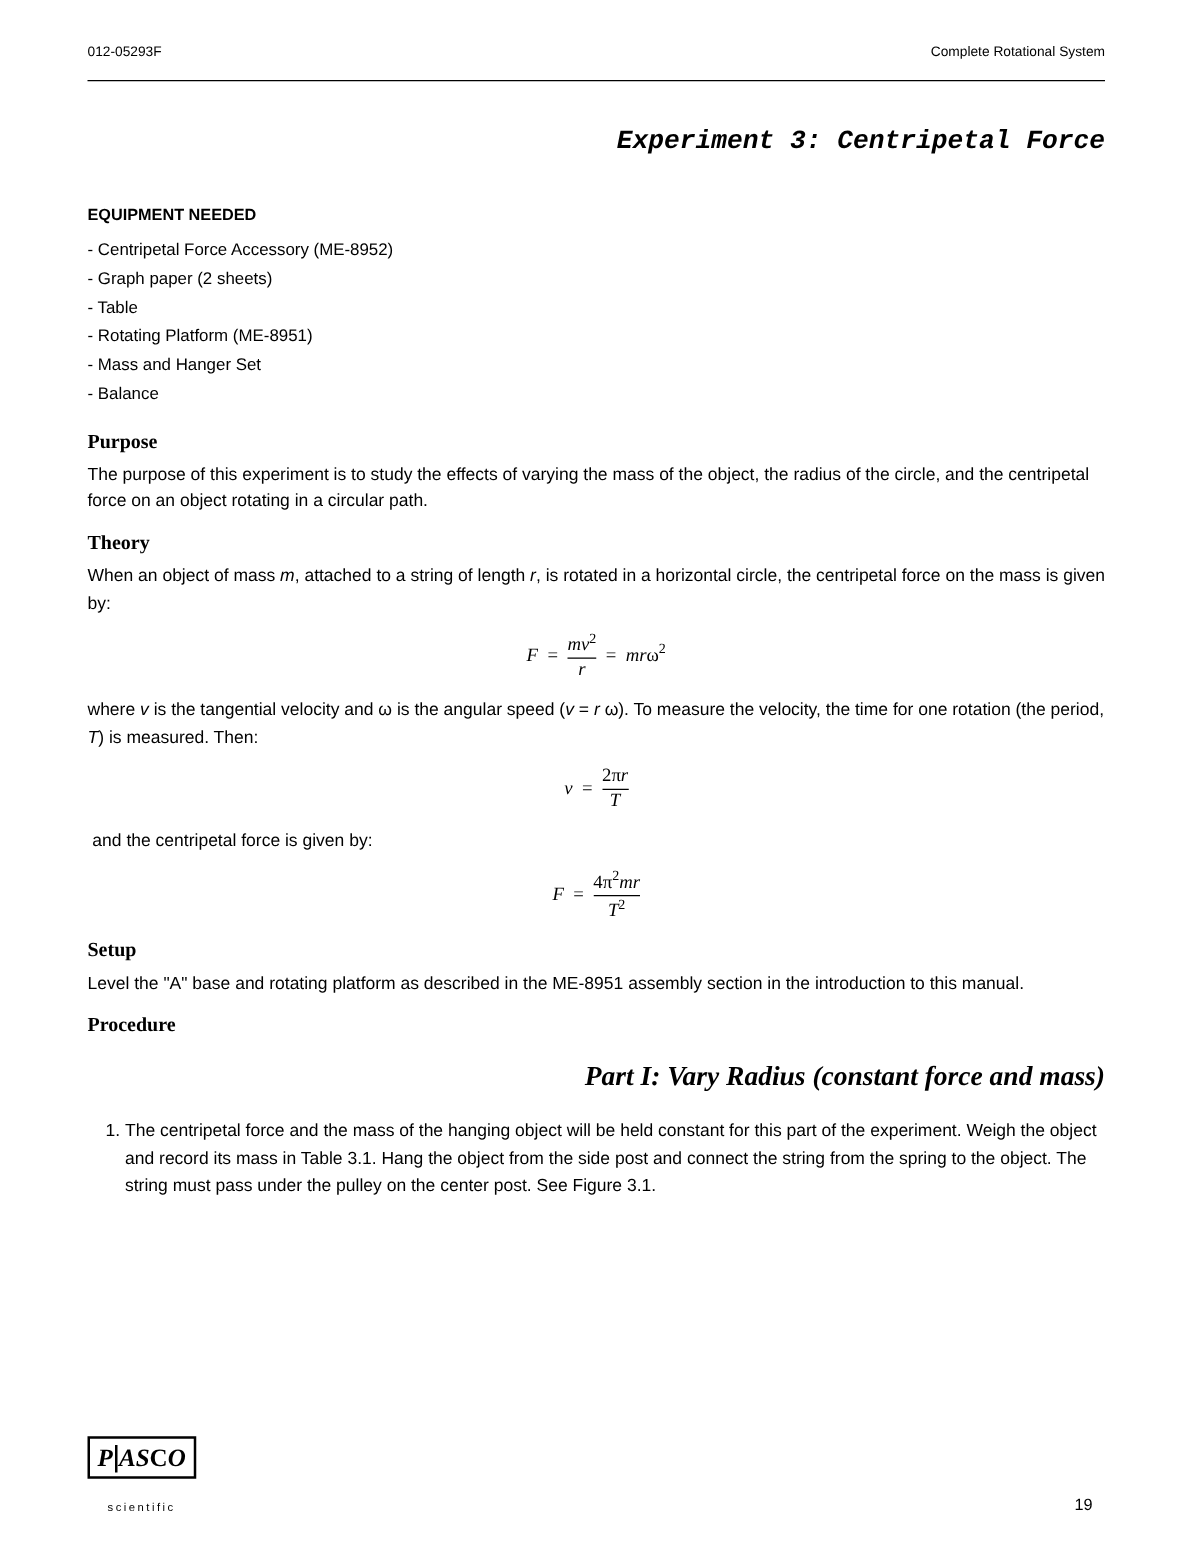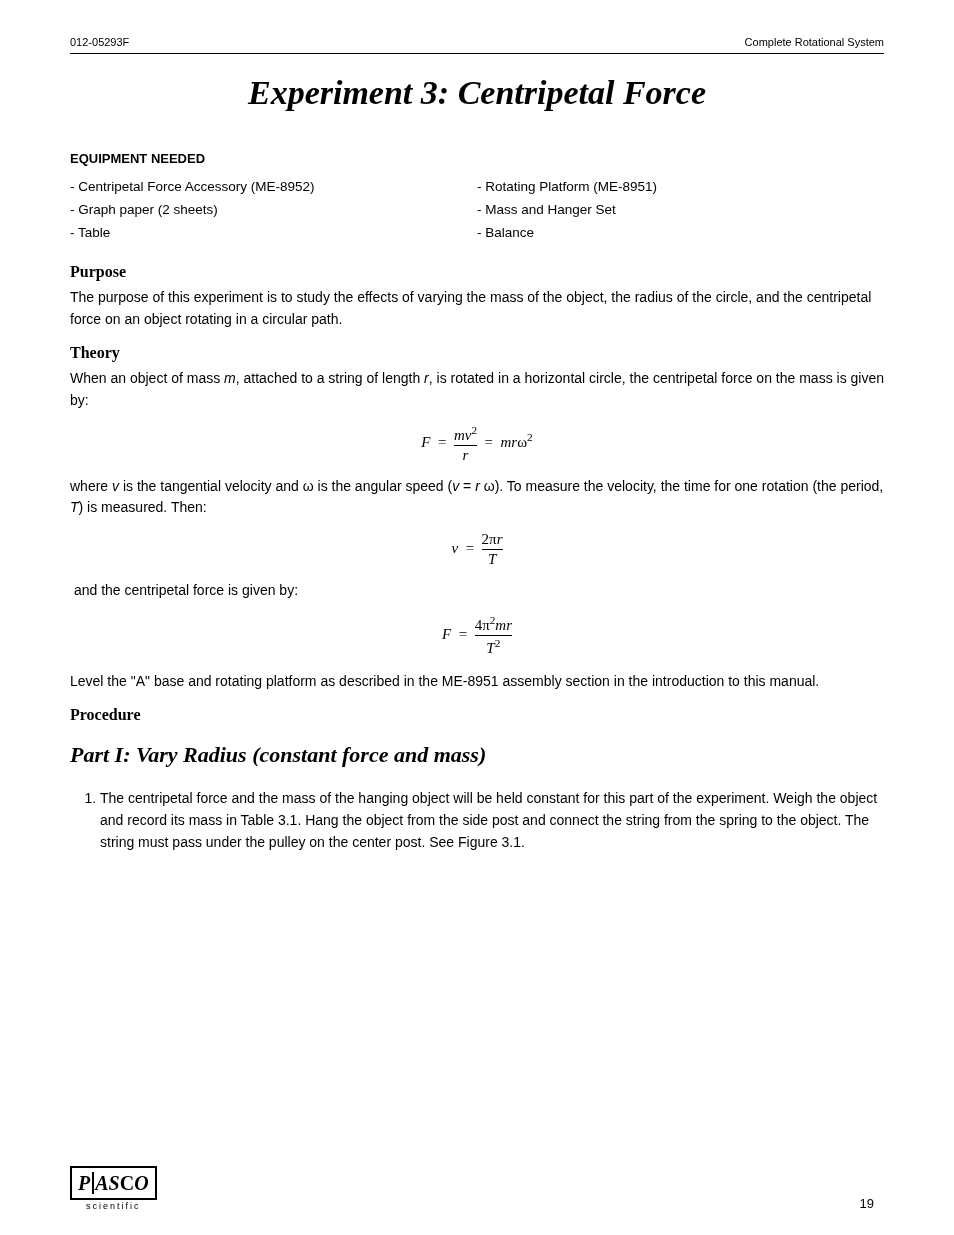--- a/index.html
+++ b/index.html
@@ -16,45 +16,46 @@
       min-height: 1235px;
       padding: 36px 70px 36px 70px;
       position: relative;
     }
     .header-bar {
       display: flex;
       justify-content: space-between;
       font-size: 11px;
       font-family: Arial, sans-serif;
       border-bottom: 1px solid #000;
-      padding-bottom: 5px;
-      margin-bottom: 20px;
+      padding-bottom: 16px;
+      margin-bottom: 37px;
     }
     .page-title-main {
-      text-align: center;
-      font-size: 34px;
+      text-align: right;
+      font-size: 21px;
       font-style: italic;
       font-weight: bold;
-      font-family: Liberation Serif, serif;
+      font-family: Liberation Mono, monospace;
       margin-bottom: 30px;
       margin-top: 10px;
     }
     .equipment-section {
       margin-bottom: 18px;
       margin-top: 39px;
     }
     .equipment-heading {
       font-family: Arial, sans-serif;
       font-size: 13px;
       font-weight: bold;
       margin-bottom: 10px;
     }
     .equipment-columns {
       display: flex;
       gap: 0;
+      flex-direction: column;
     }
     .equipment-col {
       flex: 1;
     }
     .equipment-col p {
       font-size: 13.5px;
       font-family: Arial, sans-serif;
       line-height: 1.7;
     }
     .section {
@@ -87,21 +88,21 @@
       display: block;
       border-bottom: 1px solid #000;
       padding-bottom: 1px;
       text-align: center;
     }
     .formula-fraction .denominator {
       display: block;
       padding-top: 1px;
     }
     .part-title {
-      text-align: left;
+      text-align: right;
       font-size: 22px;
       font-style: italic;
       font-weight: bold;
       font-family: 'Times New Roman', Times, serif;
       margin: 18px 0 20px 0;
     }
     .numbered-list {
       margin-left: 20px;
     }
     .numbered-list li {
@@ -131,21 +132,21 @@
       font-family: 'Times New Roman', Times, serif;
       letter-spacing: 1px;
       border: 2px solid #000;
       padding: 2px 6px;
       display: inline-block;
     }
     .pasco-logo-sub {
       font-size: 9px;
       font-family: Arial, sans-serif;
       letter-spacing: 2px;
-      margin-top: 1px;
+      margin-top: 18px;
       text-align: center;
       width: 100%;
     }
     .page-number {
       font-family: Arial, sans-serif;
       font-size: 13px;
     }
     sup { font-size: 0.75em; vertical-align: super; }
     em { font-style: italic; }
     .omega { font-family: 'Times New Roman', Times, serif; }
@@ -221,20 +222,21 @@
       <em>F</em>
       &nbsp;=&nbsp;
       <span class="formula-fraction">
         <span class="numerator">4π<sup>2</sup><em>mr</em></span>
         <span class="denominator"><em>T</em><sup>2</sup></span>
       </span>
     </div>
   </div>
 
   <div class="section">
+    <div class="section-heading">Setup</div>
     <div class="section-body">Level the "A" base and rotating platform as described in the ME-8951 assembly section in the introduction to this manual.</div>
   </div>
 
   <div class="section">
     <div class="section-heading">Procedure</div>
   </div>
 
   <div class="part-title">Part I: Vary Radius (constant force and mass)</div>
 
   <ol class="numbered-list">

